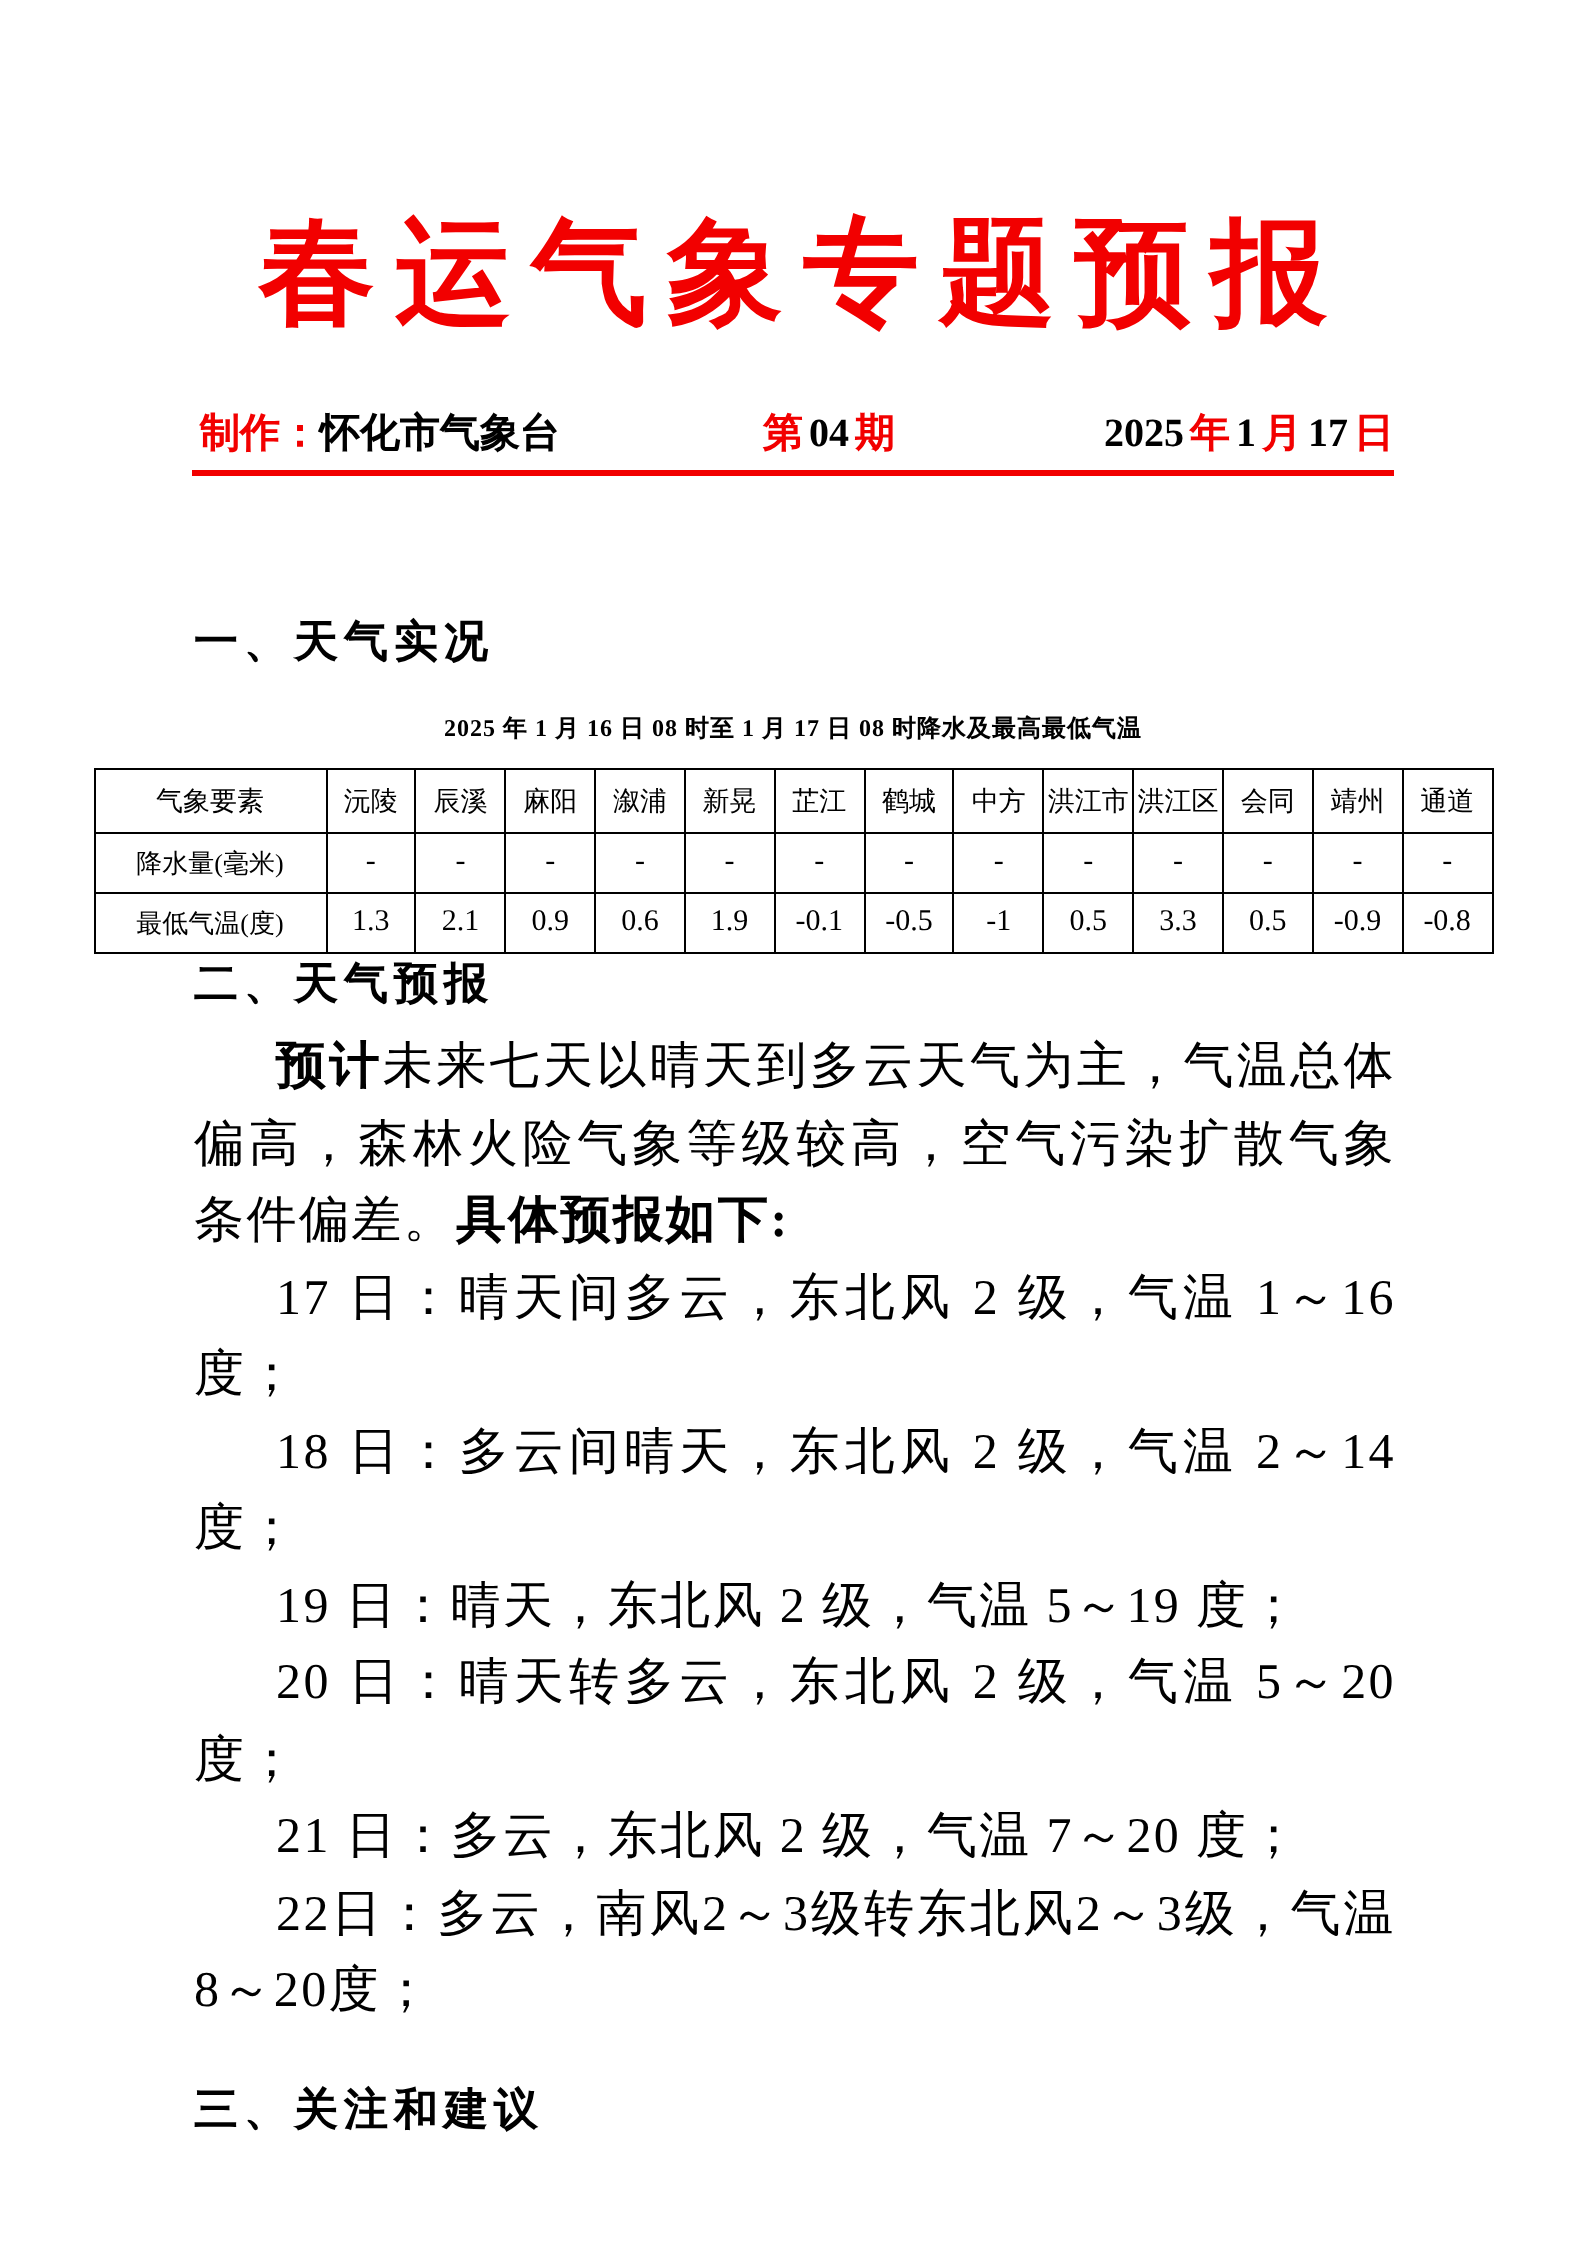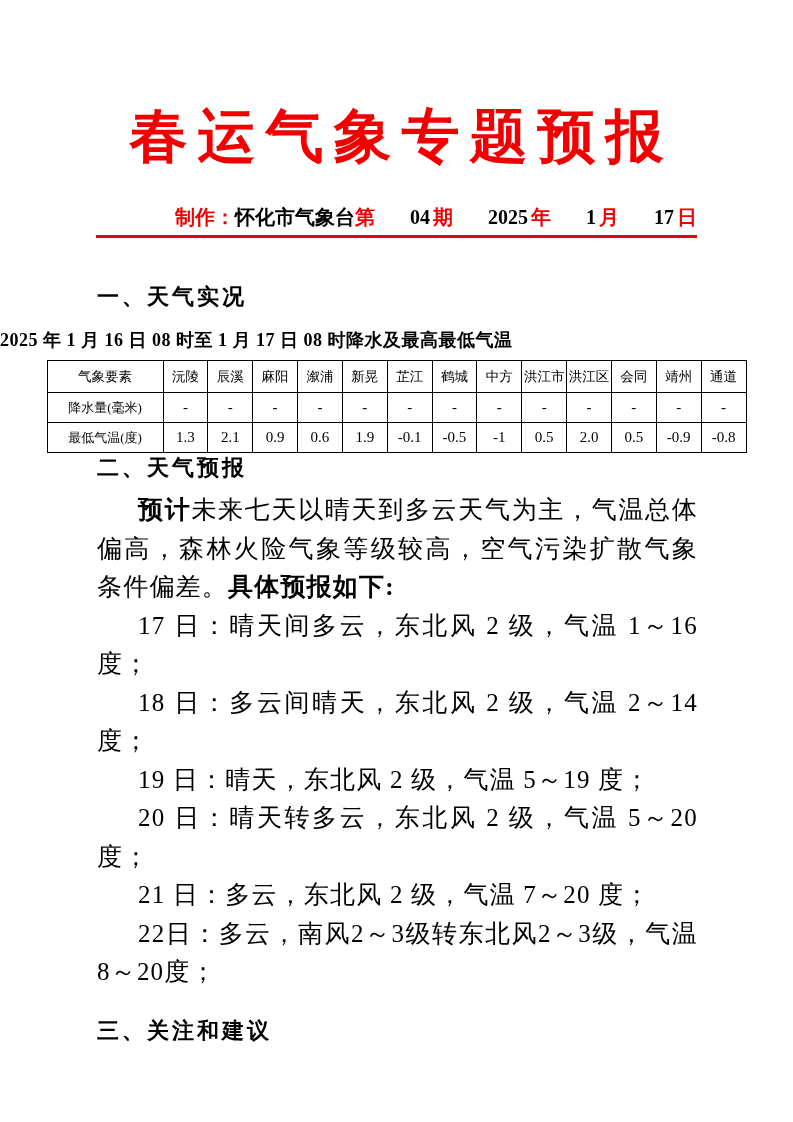--- a/index.html
+++ b/index.html
@@ -23,55 +23,54 @@
     font-family: "DejaVu Serif", "Liberation Serif", serif;
     font-weight: bold;
     font-size: 58px;
     line-height: 100px;
     letter-spacing: 10px;
     text-indent: 10px;
     white-space: nowrap;
   }
   .meta-row {
     display: flex;
-    justify-content: flex-end;
+    justify-content: space-between;
     align-items: baseline;
     margin: 16px 96px 0 100px;
     font-family: "Liberation Sans", "DejaVu Sans", sans-serif;
     font-weight: bold;
     font-size: 20px;
     line-height: 30px;
     white-space: nowrap;
   }
   .red { color: var(--red); }
   .meta-num {
     font-family: "Liberation Serif", "DejaVu Serif", serif;
     padding: 0 3px;
-    margin-left: 32px;
   }
   .rule {
     height: 3px;
     background: var(--red);
     margin: 3px 96px 0 96px;
   }
   .sec-heading {
     margin: 0 0 0 97px;
     font-family: "Liberation Sans", "DejaVu Sans", sans-serif;
     font-size: 22px;
     font-weight: bold;
     letter-spacing: 3px;
     line-height: 30px;
   }
-  .sp-actual { margin-top: 44px; }
+  .sp-actual { margin-top: 68px; }
   .sp-forecast { }
   .sp-suggest { margin-top: 24px; }
   .table-title {
     margin-top: 16px;
-    text-align: left;
-    font-size: 18px;
+    text-align: center;
+    font-size: 12px;
     font-weight: bold;
     line-height: 24px;
     letter-spacing: 0.5px;
   }
   table.weather-table {
     width: 700px;
     margin: 8px auto 0;
     border-collapse: collapse;
     table-layout: fixed;
     text-align: center;
@@ -178,21 +177,21 @@
           <td class="row-label">最低气温(度)</td>
           <td>1.3</td>
           <td>2.1</td>
           <td>0.9</td>
           <td>0.6</td>
           <td>1.9</td>
           <td>-0.1</td>
           <td>-0.5</td>
           <td>-1</td>
           <td>0.5</td>
-          <td>2.0</td>
+          <td>3.3</td>
           <td>0.5</td>
           <td>-0.9</td>
           <td>-0.8</td>
         </tr>
       </tbody>
   </table>
 
   <h2 class="sec-heading sp-forecast">二、天气预报</h2>
 
   <p class="body-line intro"><b>预计</b><span>未来七天以晴天到多云天气为主，气温总体偏高，森林火险气象等级较高，空气污染扩散气象条件偏差。</span><b>具体预报如下:</b></p>

